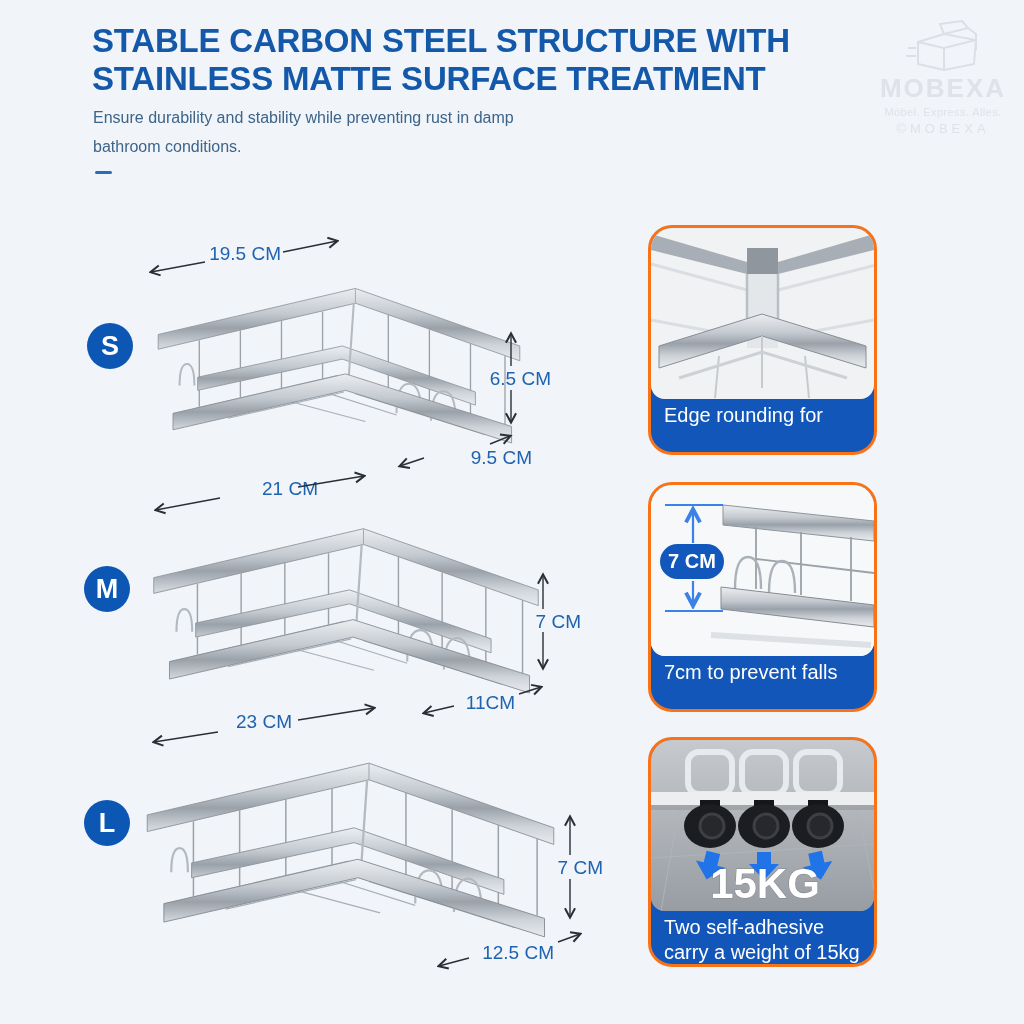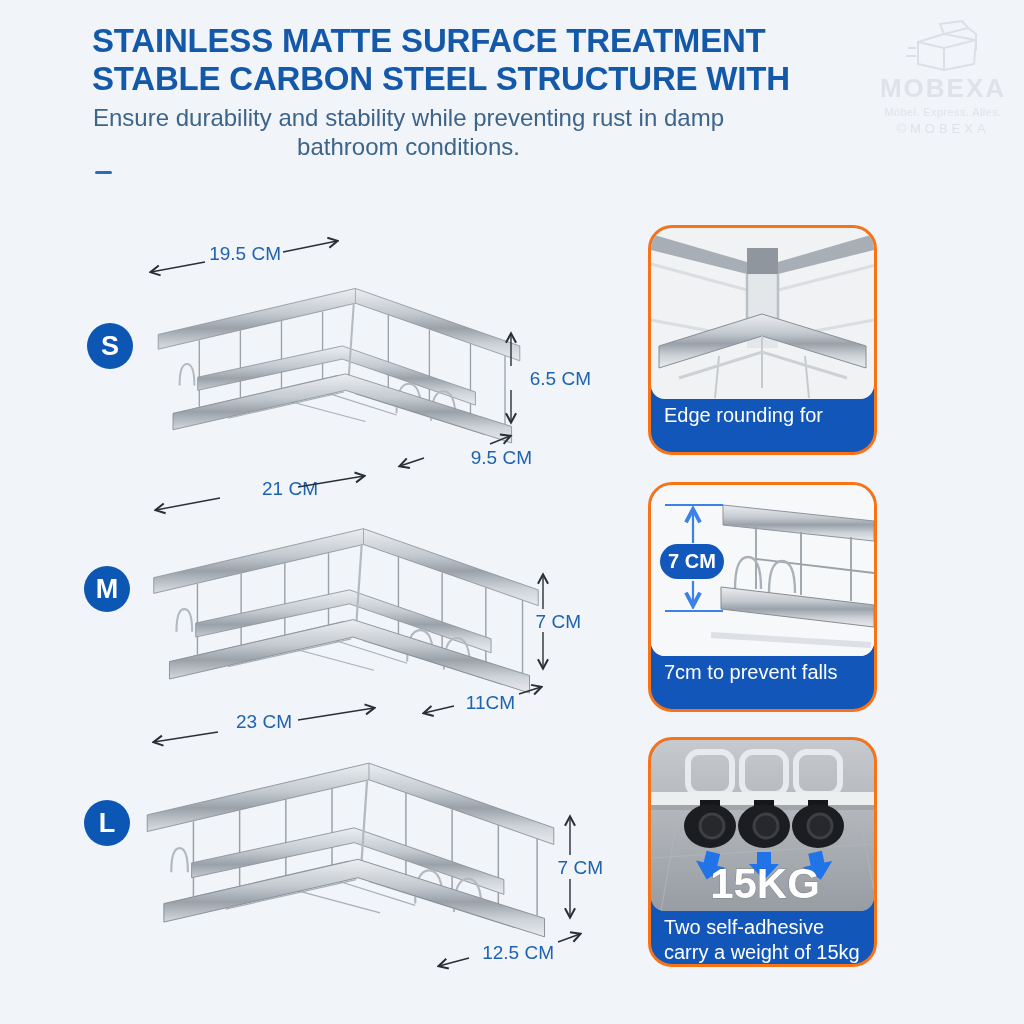--- a/index.html
+++ b/index.html
@@ -3,22 +3,22 @@
 <meta charset="utf-8">
 <style>
   html,body{margin:0;padding:0;background:#dfe3e9;}
   .canvas{position:relative;width:1024px;height:1024px;background:#f1f4f8;
           font-family:"Liberation Sans",sans-serif;overflow:hidden;margin:0 auto;}
   .abs{position:absolute;}
 
   
   .title{position:absolute;left:92px;top:22px;font-size:33px;font-weight:700;
          color:#1459a9;line-height:38px;letter-spacing:-0.2px;white-space:nowrap;}
-  .subtitle{position:absolute;left:93px;top:103px;font-size:24px;color:#3d6489;
-            line-height:29px;white-space:nowrap;text-align:center;}
+  .subtitle{position:absolute;left:93px;top:103px;font-size:16px;color:#3d6489;
+            line-height:29px;white-space:nowrap;}
   .dash{position:absolute;left:95px;top:171px;width:17px;height:3px;background:#2a6cb5;border-radius:2px;}
 
   
   .brand{position:absolute;left:865px;top:20px;width:156px;text-align:center;color:#dfe2e8;user-select:none;}
   .brand-name{font-size:26px;font-weight:700;letter-spacing:2px;margin-top:-3px;}
   .brand-tagline{font-size:11px;letter-spacing:.4px;margin-top:2px;}
   .brand-handle{font-size:13px;letter-spacing:4px;margin-top:3px;}
 
   
   .size-badge{position:absolute;width:46px;height:46px;border-radius:50%;background:#0c56b4;
@@ -70,22 +70,22 @@
         <line x1="248" y1="62" x2="242" y2="150" stroke="#b4bac1" stroke-width="2.5"></line>
         <path d="M55,190 L228,150 M75,196 L232,160 M95,202 L236,170 M252,162 L420,215 M250,172 L408,222 M150,176 L262,206 M196,165 L300,198" stroke="#a8afb6" stroke-width="1.3" fill="none"></path>
         <path d="M300,196 q0,-36 15,-36 q15,0 15,36 M342,205 q0,-36 15,-36 q15,0 15,36 M36,162 q0,-26 9,-26 q9,0 9,26" stroke="#b3b9c0" stroke-width="2.4" fill="none"></path>
         <path d="M28,196 L238,148 L440,212 L440,232 L238,168 L28,216 Z" fill="url(#met)" stroke="#848b93" stroke-width="1"></path>
       </g>
     </defs>
   </svg>
 
   <header>
     <div class="title">
+      <div>STABLE CARBON STEEL STRUCTURE WITH</div>
       <div>STAINLESS MATTE SURFACE TREATMENT</div>
-      <div>STABLE CARBON STEEL STRUCTURE WITH</div>
     </div>
     <div class="subtitle">
       <div>Ensure durability and stability while preventing rust in damp</div>
       <div>bathroom conditions.</div>
     </div>
     <div class="dash"></div>
   </header>
 
   <div class="brand">
     <svg width="78" height="52" viewBox="0 0 78 52">
@@ -110,21 +110,21 @@
     <svg class="dim-seg" style="left:147px;top:256px;" width="62" height="22">
       <line x1="58" y1="6" x2="4" y2="16" marker-end="url(#mArr)"></line>
       </svg>
     <div class="dim-label" style="left:205px;top:243px;width:76px;">19.5 CM</div>
     <svg class="dim-seg" style="left:281px;top:236px;" width="60" height="20">
       <line x1="2" y1="16" x2="56" y2="5" marker-end="url(#mArr)"></line>
       </svg>
     <svg class="dim-seg" style="left:504px;top:330px;" width="14" height="40">
       <line x1="7" y1="36" x2="7" y2="4" marker-end="url(#mArr)"></line>
       </svg>
-    <div class="dim-label" style="left:487px;top:368px;width:64px;margin-left:40px;">6.5 CM</div>
+    <div class="dim-label" style="left:487px;top:368px;width:64px;">6.5 CM</div>
     <svg class="dim-seg" style="left:504px;top:386px;" width="14" height="40">
       <line x1="7" y1="4" x2="7" y2="36" marker-end="url(#mArr)"></line>
       </svg>
     <svg class="dim-seg" style="left:396px;top:452px;" width="32" height="18">
       <line x1="28" y1="6" x2="4" y2="14" marker-end="url(#mArr)"></line>
       </svg>
     <div class="dim-label" style="left:420px;top:447px;width:66px;margin-left:46px;">9.5 CM</div>
     <svg class="dim-seg" style="left:488px;top:431px;" width="26" height="16">
       <line x1="2" y1="13" x2="22" y2="5" marker-end="url(#mArr)"></line>
       </svg>

